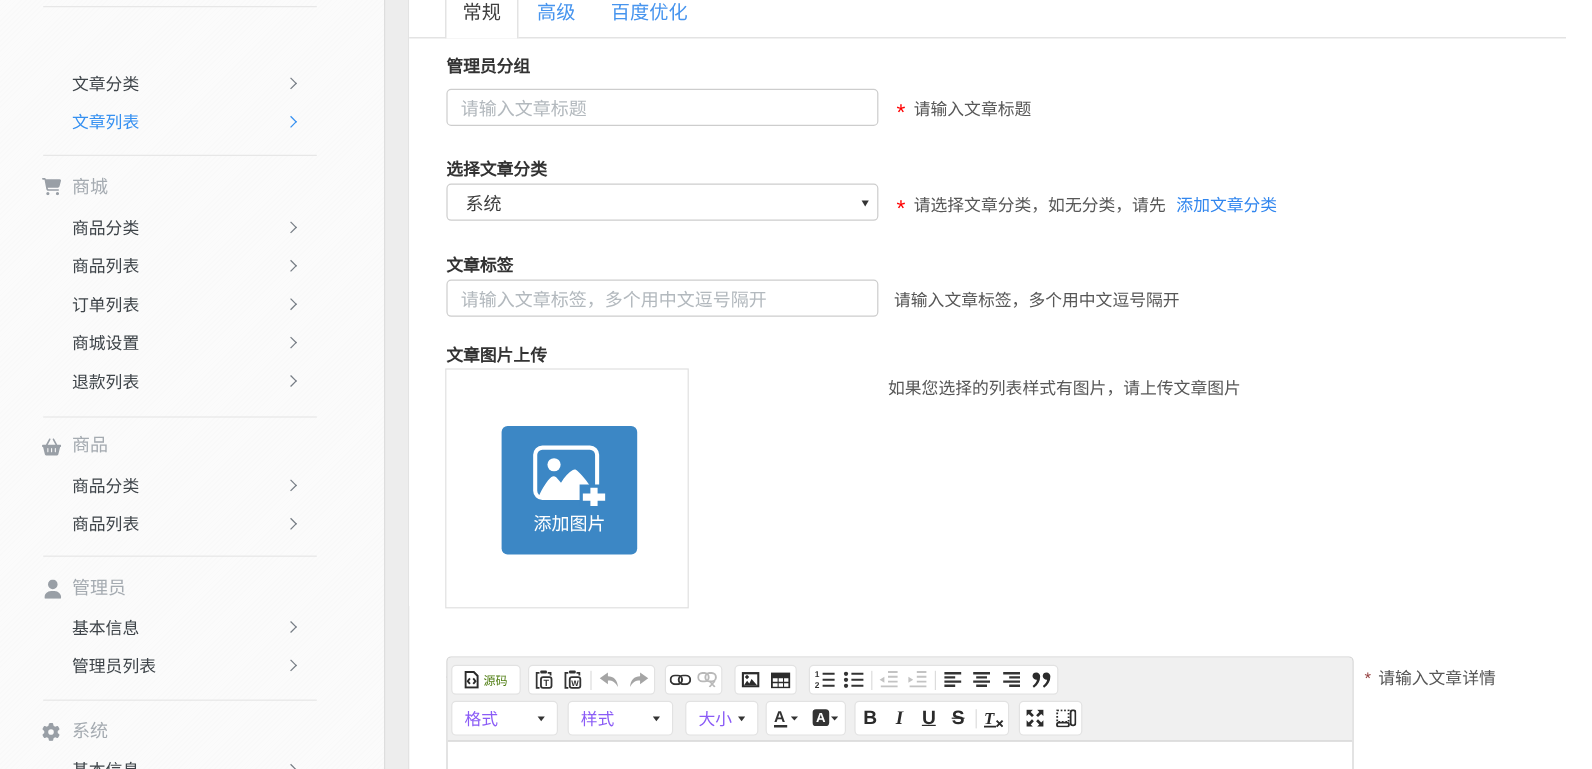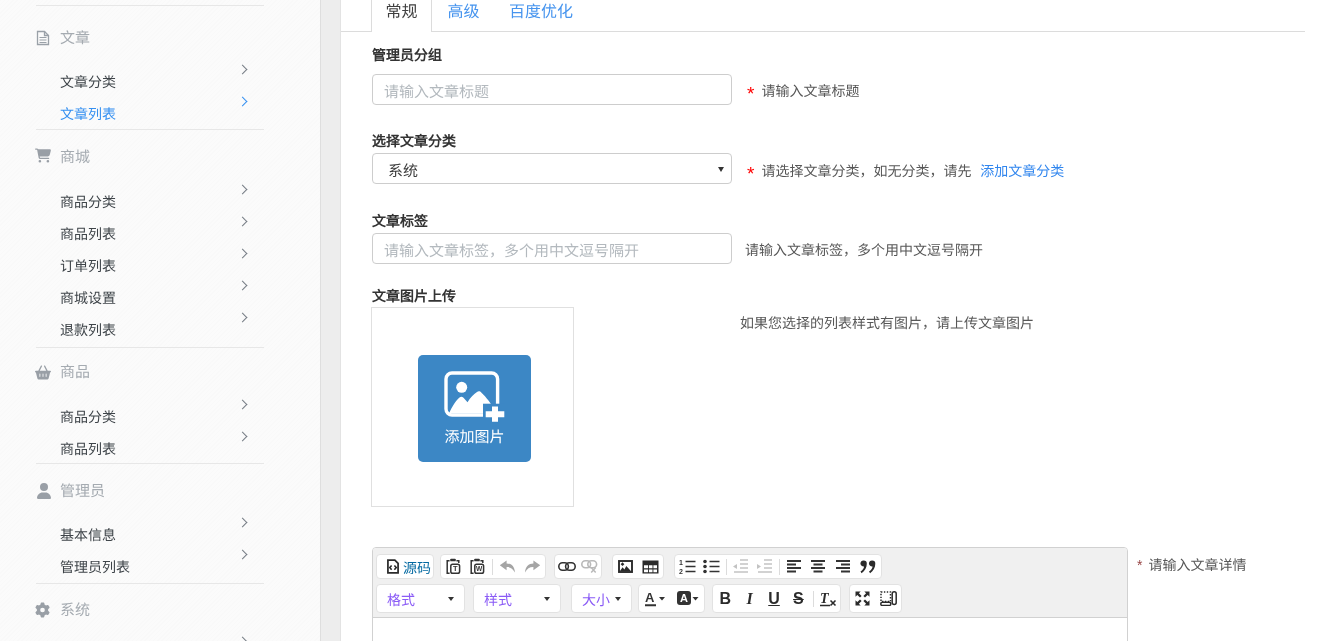--- a/index.html
+++ b/index.html
@@ -12,21 +12,21 @@
 #sidebar { position:absolute; left:0; top:0; width:320px; height:641px;
   background:#fbfbfb;
   background-image:
     repeating-linear-gradient(135deg, rgba(0,0,0,0.008) 0 1px, transparent 1px 3px);
 }
 .sline { position:absolute; left:36px; width:228px; border-top:1px solid #e7e7e7; }
 .srow { position:absolute; left:0; width:320px; height:32px; line-height:32px; }
 .shead { color:#a5abb1; font-size:15px; }
 .shead .stxt { position:absolute; left:60px; top:0; }
 .sitem { color:#3e4449; font-size:14px; }
-.sitem .stxt { position:absolute; left:60px; top:12px; }
+.sitem .stxt { position:absolute; left:60px; top:0; }
 .sarrow { position:absolute; left:239px; top:50%; margin-top:-4px; width:7px; height:7px;
   border-top:1.6px solid #757c84; border-right:1.6px solid #757c84; transform:rotate(45deg); }
 .blue .sarrow, .sarrow.blue { border-color:#3590f1; }
 .sicon { position:absolute; left:35px; top:50%; margin-top:-8px; width:16px; height:16px; }
 .sicon svg { display:block; }
 .blue, .blue .stxt { color:#3590f1; }
 
 
 #gap { position:absolute; left:320px; top:0; width:21px; height:641px;
   background:#ededed; border-left:1px solid #dedede; border-right:1px solid #e3e3e3; }
@@ -78,30 +78,20 @@
 .ccaret { width:0; height:0; border-left:3.5px solid transparent; border-right:3.5px solid transparent;
   border-top:4.5px solid #333; }
 </style>
 </head>
 <body>
 <div id="stage">
 
   <div id="sidebar">
     <div class="sline" style="top:5px;"></div>
 
-    <div class="srow shead" style="top:22px;">
-      <span class="sicon">
-          <svg width="16" height="16" viewBox="0 0 16 16">
-            <path d="M2.5 1.5 h7 l4 4 v9 h-11 z" fill="none" stroke="#9aa1a8" stroke-width="1.3"></path>
-            <path d="M9.5 1.5 v4 h4" fill="none" stroke="#9aa1a8" stroke-width="1.3"></path>
-            <path d="M4.5 7.5 h7 M4.5 10 h7 M4.5 12.5 h7" stroke="#9aa1a8" stroke-width="1.2"></path>
-          </svg>
-        </span>
-        <span class="stxt">文章</span>
-    </div>
     <div class="srow sitem" style="top:54px;">
         <span class="stxt">文章分类</span>
         <span class="sarrow"></span>
       </div>
     <div class="srow sitem blue" style="top:86px;">
         <span class="stxt">文章列表</span>
         <span class="sarrow blue"></span>
       </div>
 
     <div class="sline" style="top:129px;"></div>
@@ -228,21 +218,21 @@
     <div id="editor">
       <div id="toolbar">
 
         <div class="chip chiprow1" style="left:3px; width:58px; padding-left:10px;">
           <span class="tbtn" style="width:16px; justify-content:flex-start;">
               <svg width="12" height="15" viewBox="0 0 13 16">
                 <path d="M1 1 h7.5 l3.5 3.5 v10.5 h-11 z" fill="none" stroke="#2b2b2b" stroke-width="1.9"></path>
                 <path d="M5 6.8 L3 9.2 l2 2.4 M8 6.8 L10 9.2 l-2 2.4" fill="none" stroke="#2b2b2b" stroke-width="1.7"></path>
               </svg>
             </span>
-          <span style="font-size:14px;color:#0369a1;">源码</span>
+          <span style="font-size:10px;color:#4d7c0f;">源码</span>
         </div>
         <div class="chip chiprow1" style="left:67px; width:106px;">
           <span class="tbtn" style="width:25px;">
               <svg width="15" height="17" viewBox="0 0 15 17">
                 <path d="M3.6 2.8 h-2.4 v12.4 h2.4" fill="none" stroke="#333" stroke-width="1.5"></path>
                 <path d="M10.4 2.8 h2.4 v2.2" fill="none" stroke="#333" stroke-width="1.5"></path>
                 <rect x="4.2" y="0.7" width="5.6" height="2.6" rx="0.9" fill="#333"></rect>
                 <rect x="4.8" y="6.2" width="8.8" height="9" rx="1.8" fill="#fff" stroke="#333" stroke-width="1.5"></rect>
                 <text x="9.2" y="13.4" font-size="7.5" font-weight="bold" fill="#333" text-anchor="middle" font-family="Liberation Sans">T</text>
               </svg>

